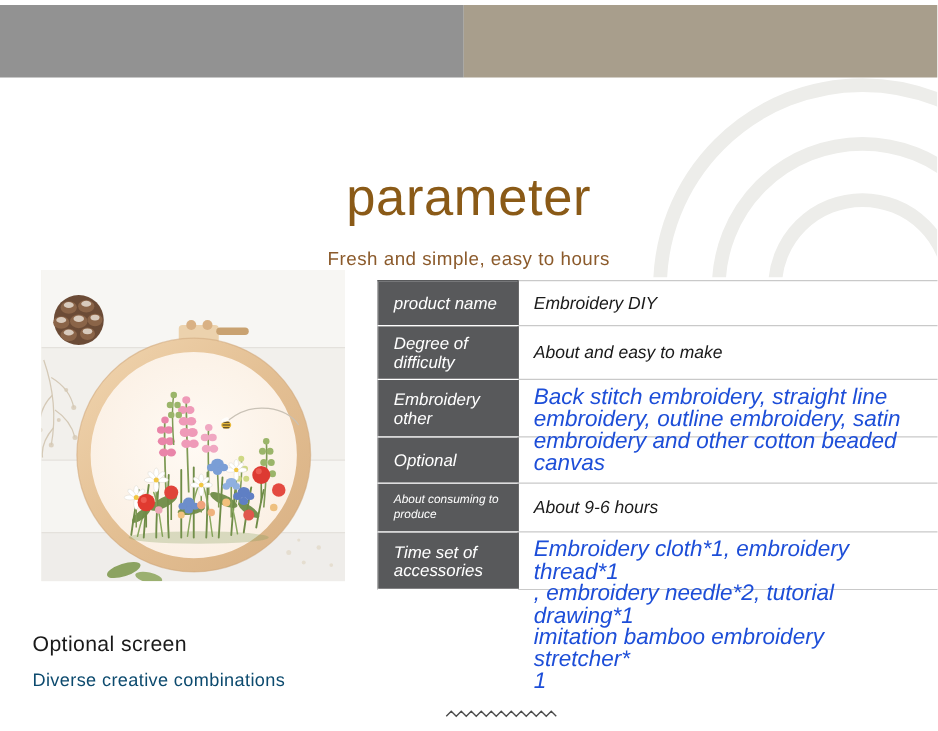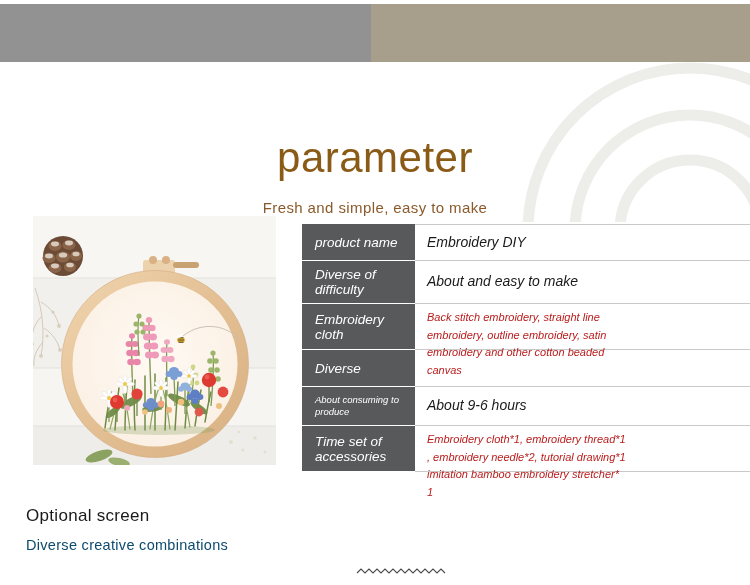--- a/index.html
+++ b/index.html
@@ -128,23 +128,23 @@
   tr.r-method td { height: 37px; }
   tr.r-mat td    { height: 37px; }
   tr.r-time td   { height: 39px; }
   tr.r-acc td    { height: 45px; }
 
   .overflow-value {
     position: absolute;
     left: 0;
     top: 0;
     width: 308px;
-    font-size: 11px;
+    font-size: 18px;
     line-height: 17.5px;
-    color: #b91c1c;
+    color: #1d4ed8;
     white-space: pre-line;
     padding: 5px 0 0 12px;
     box-sizing: border-box;
   }
   .val-cell { position: relative; }
 
   
   .bottom-block {
     position: absolute;
     left: 0;
@@ -185,21 +185,21 @@
     <g fill="none" stroke="#ededea" stroke-width="11">
       <path d="M 528 168 A 162 162 0 0 1 852 168"></path>
       <path d="M 575 168 A 115 115 0 0 1 805 168"></path>
       <path d="M 620 168 A 70 70 0 0 1 760 168"></path>
     </g>
   </svg>
 </div>
 
 <div class="heading-block">
   <div class="page-title">parameter</div>
-  <div class="page-subtitle">Fresh and simple, easy to make</div>
+  <div class="page-subtitle">Fresh and simple, easy to hours</div>
 </div>
 
 <div class="photo">
   <svg width="243" height="249" viewBox="0 0 243 249" xmlns="http://www.w3.org/2000/svg">
     <defs>
       <radialGradient id="fab" cx="50%" cy="45%" r="62%">
         <stop offset="0%" stop-color="#fffaf4"></stop>
         <stop offset="100%" stop-color="#faeee1"></stop>
       </radialGradient>
       <linearGradient id="hoopg" x1="0" y1="0" x2="1" y2="1">
@@ -487,36 +487,36 @@
 </div>
 
 <table class="spec-table">
   <tbody>
     <tr class="r-name">
       <td class="spec-label">product
 name</td>
       <td class="spec-value">Embroidery DIY</td>
     </tr>
     <tr class="r-diff">
-      <td class="spec-label">Diverse of
+      <td class="spec-label">Degree of
 difficulty</td>
       <td class="spec-value">About and easy to make</td>
     </tr>
     <tr class="r-method">
       <td class="spec-label">Embroidery
-cloth</td>
+other</td>
       <td class="spec-value val-cell">
         <span class="overflow-value">Back stitch embroidery, straight line
 embroidery, outline embroidery, satin
 embroidery and other cotton beaded
 canvas</span>
       </td>
     </tr>
     <tr class="r-mat">
-      <td class="spec-label">Diverse</td>
+      <td class="spec-label">Optional</td>
       <td class="spec-value"></td>
     </tr>
     <tr class="r-time">
       <td class="spec-label small">About consuming
 to produce</td>
       <td class="spec-value">About 9-6 hours</td>
     </tr>
     <tr class="r-acc">
       <td class="spec-label">Time set of
 accessories</td>

